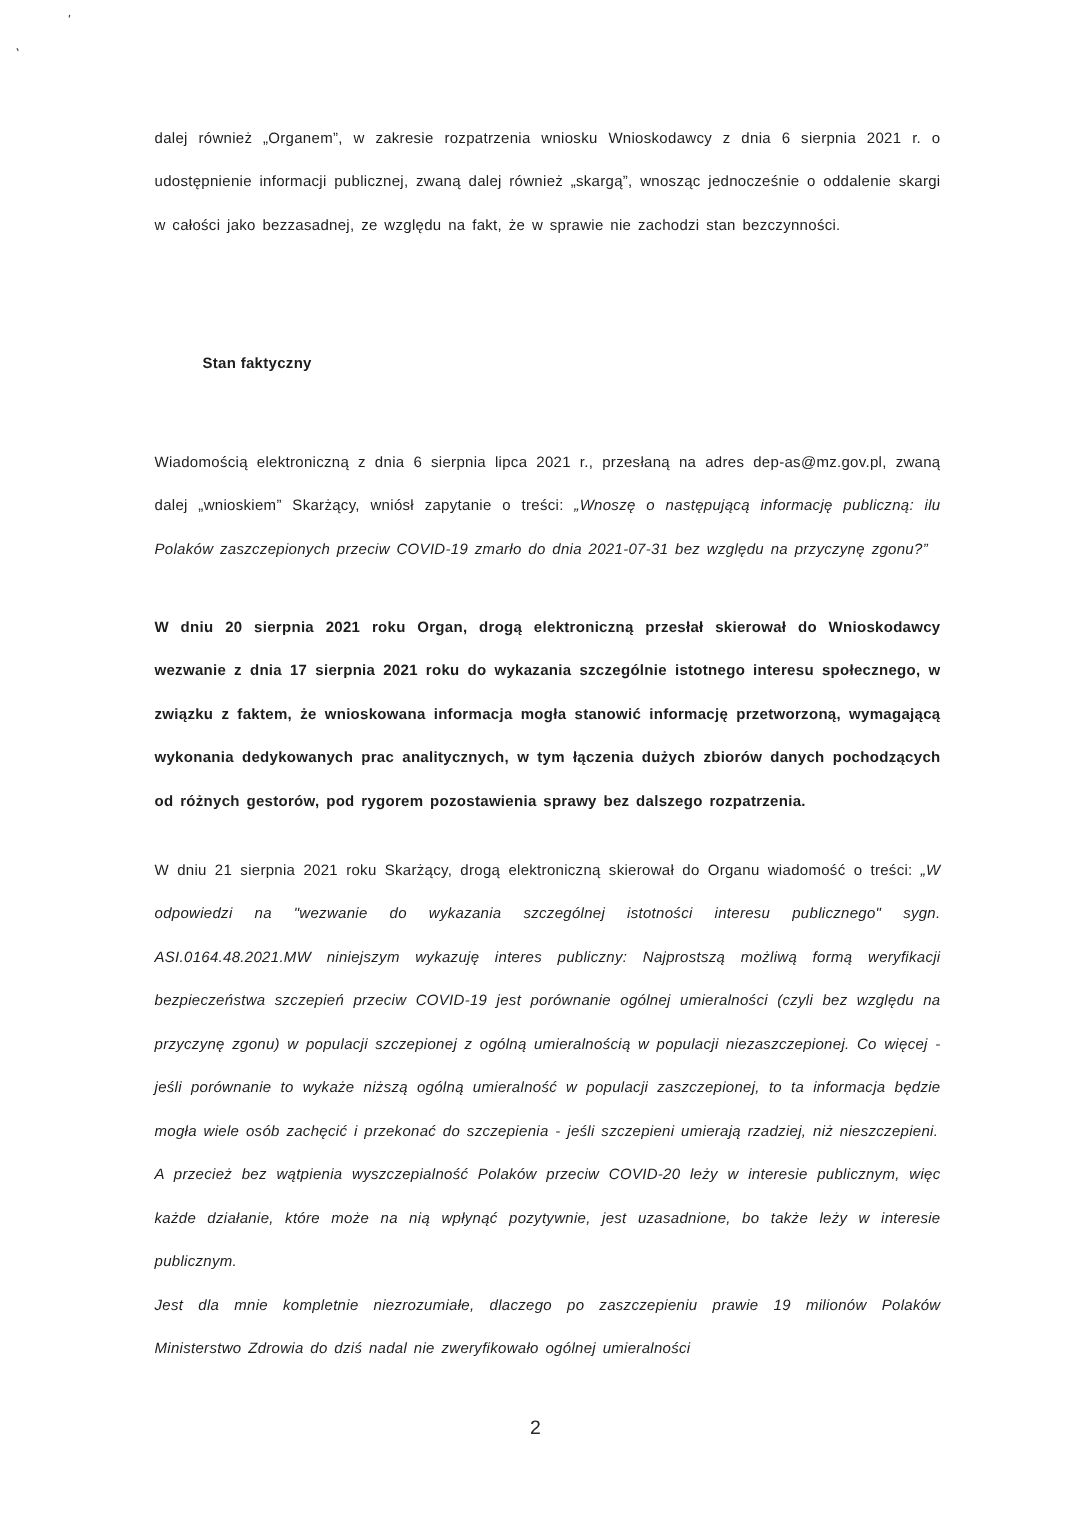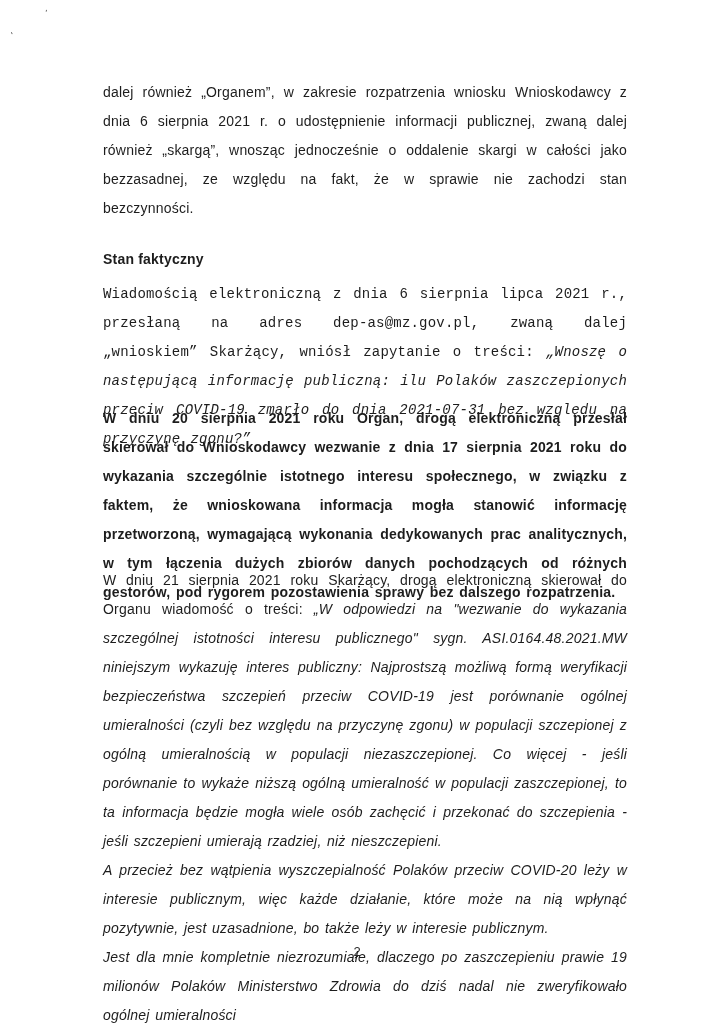--- a/index.html
+++ b/index.html
@@ -13,21 +13,21 @@
     height: 1024px;
     background: #ffffff;
     overflow: hidden;
     font-family: "Liberation Sans", "DejaVu Sans", sans-serif;
     color: #1d1d1d;
   }
   .block {
     position: absolute;
     left: 103px;
     width: 524px;
-    font-size: 14px;
+    font-size: 10px;
     line-height: 29px;
     text-align: justify;
     letter-spacing: 0.2px;
     word-spacing: 1.5px;
   }
   .block p { margin: 0; }
   .center-heading {
     text-align: center;
     word-spacing: normal;
   }
@@ -61,25 +61,25 @@
 <div class="page">
 
   <span class="artifact artifact-1">'</span>
   <span class="artifact artifact-2">'</span>
 
   <div class="block" style="top: 78px;">
     <p>dalej również „Organem”, w zakresie rozpatrzenia wniosku Wnioskodawcy z dnia 6 sierpnia 2021 r. o udostępnienie informacji publicznej, zwaną dalej również „skargą”, wnosząc jednocześnie o oddalenie skargi w całości jako bezzasadnej, ze względu na fakt, że w sprawie nie zachodzi stan bezczynności.</p>
   </div>
 
 
-  <div class="block bold-heading" style="top: 245px;">
+  <div class="block bold-heading" style="top: 228px; margin-left: 32px;">
     <p>Stan faktyczny</p>
   </div>
 
-  <div class="block" style="top: 280px; font-family: Liberation Mono, monospace;">
+  <div class="block" style="top: 294px;">
     <p><span>Wiadomością elektroniczną z dnia 6 sierpnia lipca 2021 r., przesłaną na adres dep-as@mz.gov.pl, zwaną dalej „wnioskiem” Skarżący, wniósł zapytanie o treści: </span><span class="it">„Wnoszę o następującą informację publiczną: ilu Polaków zaszczepionych przeciw COVID-19 zmarło do dnia 2021-07-31 bez względu na przyczynę zgonu?”</span></p>
   </div>
 
   <div class="block" style="top: 404px; font-weight: bold;">
     <p>W dniu 20 sierpnia 2021 roku Organ, drogą elektroniczną przesłał skierował do Wnioskodawcy wezwanie z dnia 17 sierpnia 2021 roku do wykazania szczególnie istotnego interesu społecznego, w związku z faktem, że wnioskowana informacja mogła stanowić informację przetworzoną, wymagającą wykonania dedykowanych prac analitycznych, w tym łączenia dużych zbiorów danych pochodzących od różnych gestorów, pod rygorem pozostawienia sprawy bez dalszego rozpatrzenia.</p>
   </div>
 
   <div class="block" style="top: 566px;">
     <p><span>W dniu 21 sierpnia 2021 roku Skarżący, drogą elektroniczną skierował do Organu wiadomość o treści: </span><span class="it">„W odpowiedzi na "wezwanie do wykazania szczególnej istotności interesu publicznego" sygn. ASI.0164.48.2021.MW niniejszym wykazuję interes publiczny: Najprostszą możliwą formą weryfikacji bezpieczeństwa szczepień przeciw COVID-19 jest porównanie ogólnej umieralności (czyli bez względu na przyczynę zgonu) w populacji szczepionej z ogólną umieralnością w populacji niezaszczepionej. Co więcej - jeśli porównanie to wykaże niższą ogólną umieralność w populacji zaszczepionej, to ta informacja będzie mogła wiele osób zachęcić i przekonać do szczepienia - jeśli szczepieni umierają rzadziej, niż nieszczepieni.</span></p>
     <p class="it">A przecież bez wątpienia wyszczepialność Polaków przeciw COVID-20 leży w interesie publicznym, więc każde działanie, które może na nią wpłynąć pozytywnie, jest uzasadnione, bo także leży w interesie publicznym.</p>

